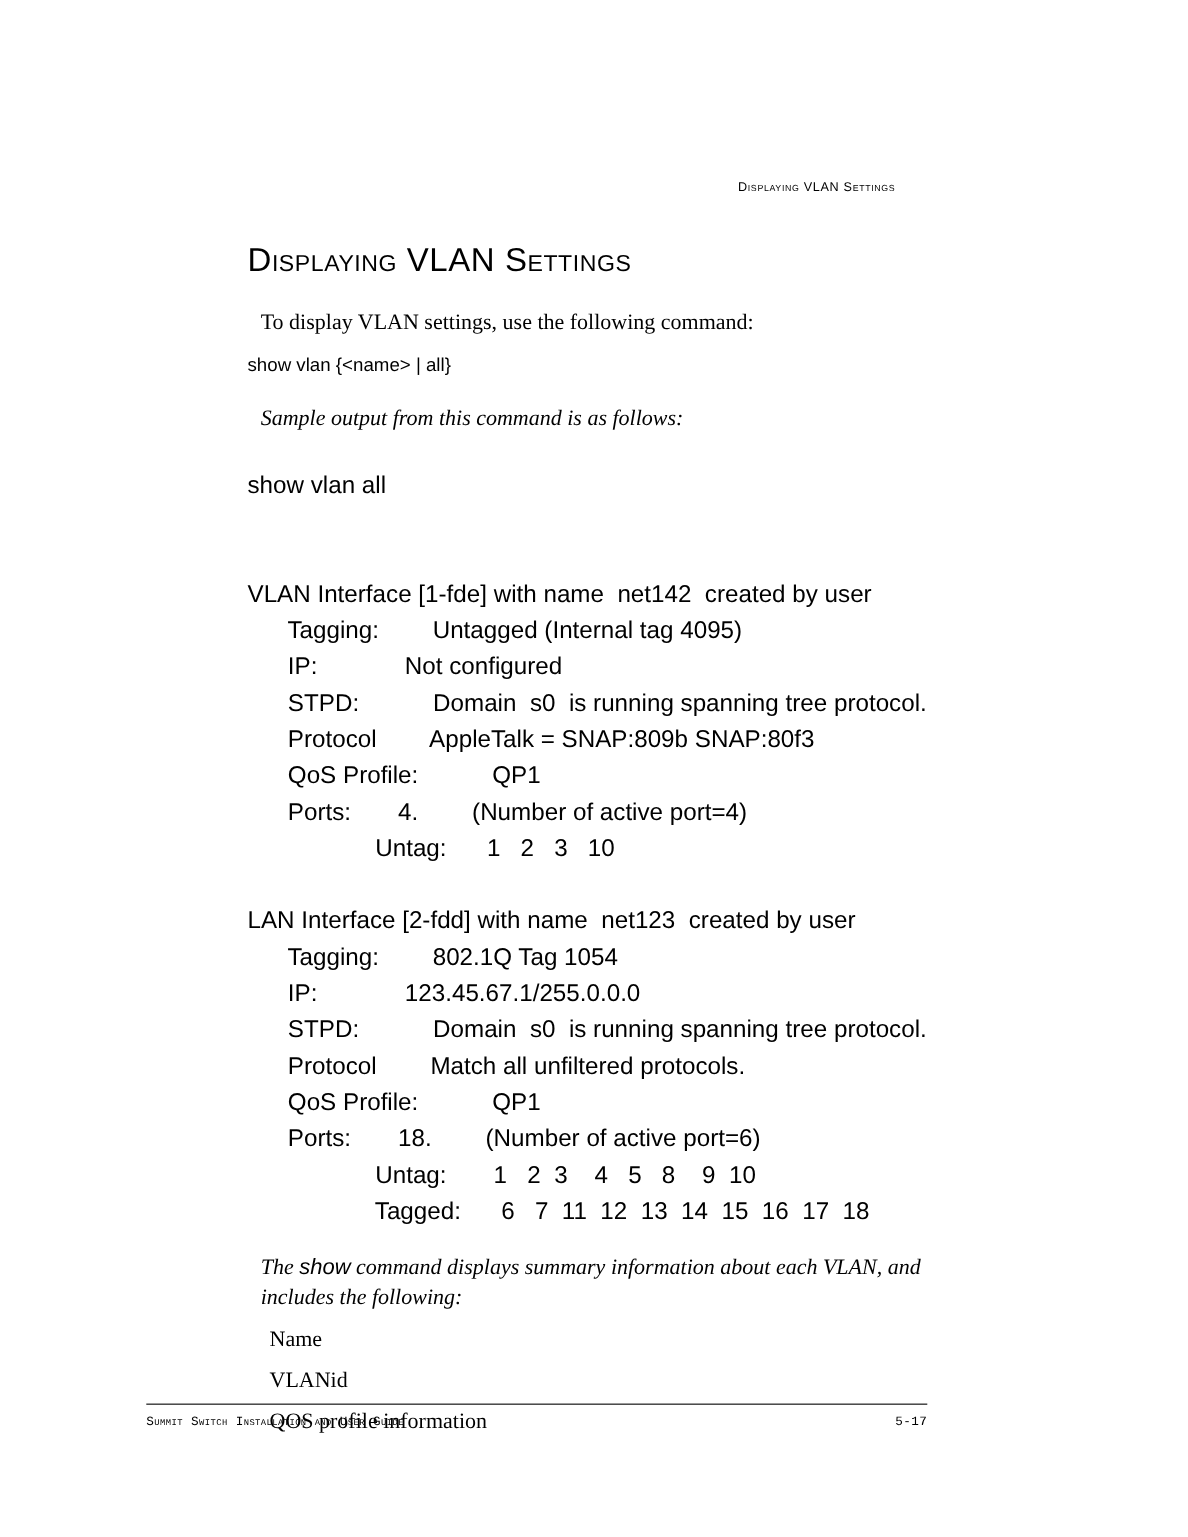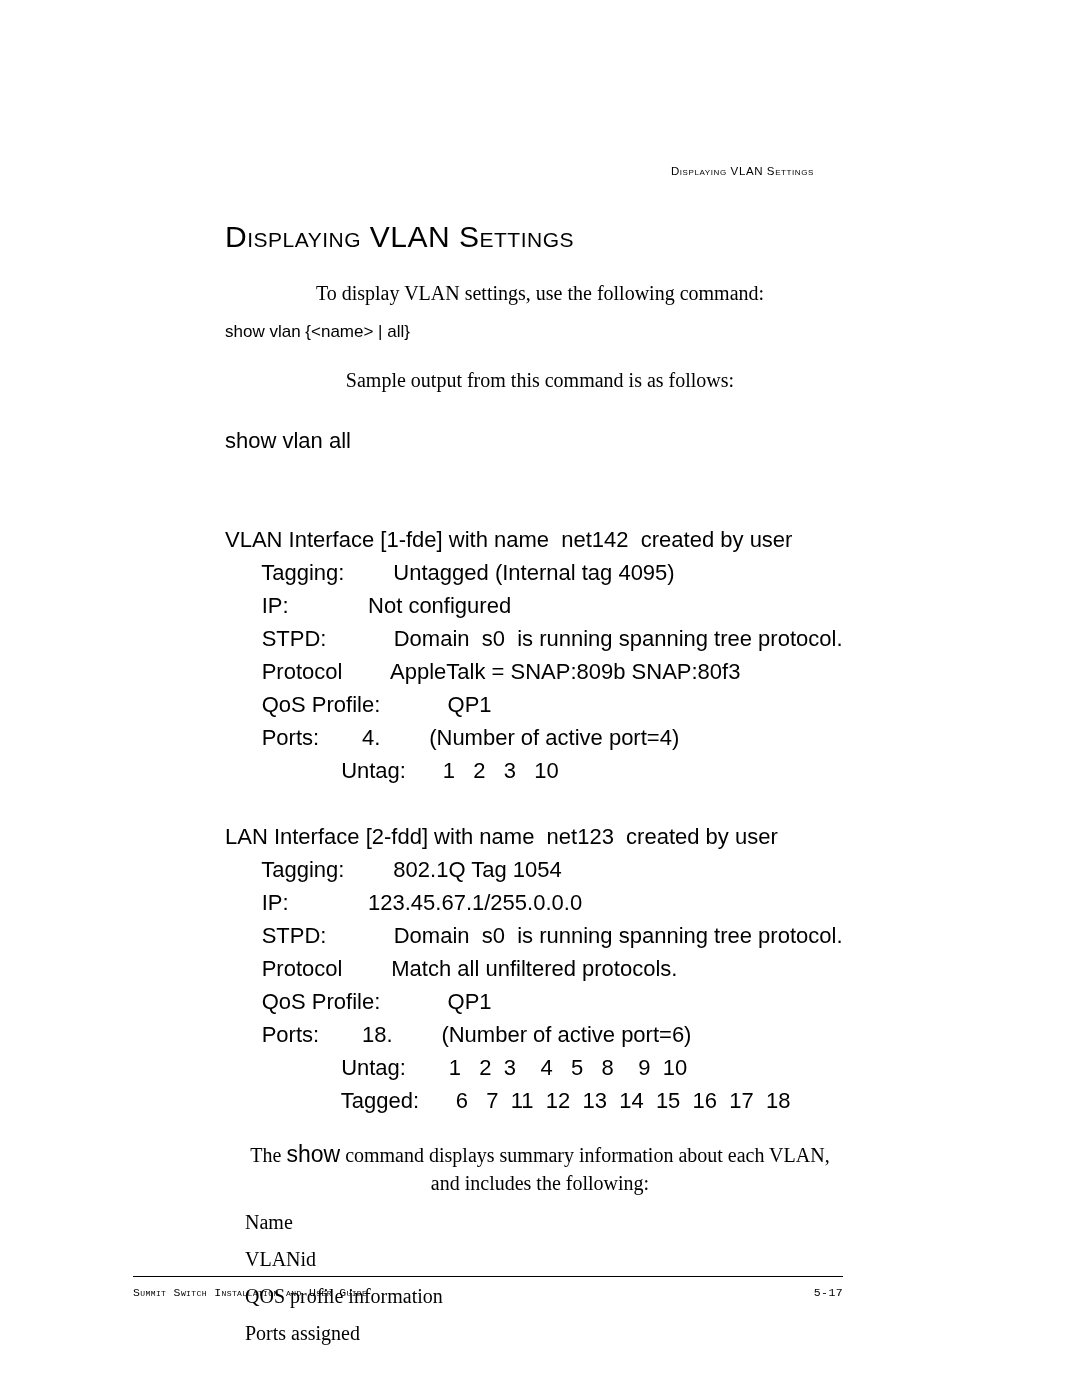--- a/index.html
+++ b/index.html
@@ -32,24 +32,24 @@
   h1.section-title {
     font-family: "Helvetica Neue", Helvetica, Arial, sans-serif;
     font-weight: 400;
     font-size: 30px;
     letter-spacing: 0.5px;
     margin: 60px 0 22px 0;
     font-variant: small-caps;
   }
   p.body {
     margin: 0 0 12px 12px;
-    text-align: center;
   }
   p.body.sp {
     margin-top: 22px;
+    font-style: italic;
   }
   .mono, pre.mono {
     font-family: "Helvetica Neue", Helvetica, Arial, sans-serif;
     font-size: 17px;
     line-height: 1.55;
     white-space: pre;
     margin: 0;
   }
   pre.output {
     font-family: "Helvetica Neue", Helvetica, Arial, sans-serif;
@@ -78,21 +78,21 @@
     font-family: Liberation Mono, monospace;
     font-size: 11.5px;
     letter-spacing: 0.4px;
     display: flex;
     justify-content: space-between;
     font-variant: small-caps;
     gap: 24px;
   }
   .inline-mono {
     font-family: "Helvetica Neue", Helvetica, Arial, sans-serif;
-    font-size: 23px;
+    font-size: 20px;
   }
 </style>
 </head>
 <body>
 
 <div class="page">
 
   <div class="running-head">Displaying VLAN Settings</div>
 
   <h1 class="section-title">Displaying VLAN Settings</h1>
@@ -126,21 +126,20 @@
                    Tagged:      6   7  11  12  13  14  15  16  17  18</pre>
 
   <p class="body sp">
     <span>The </span><span class="inline-mono">show</span><span> command displays summary information about each VLAN, and includes the following:</span>
   </p>
 
   <ul class="bullets">
     <li>Name</li>
     <li>VLANid</li>
     <li>QOS profile information</li>
-    <li>Ports assigned</li>
   </ul>
 
   <div class="footer">
     <span>Summit Switch Installation and User Guide</span>
     <span>5-17</span>
   </div>
 
 </div>
 
 </body></html>

